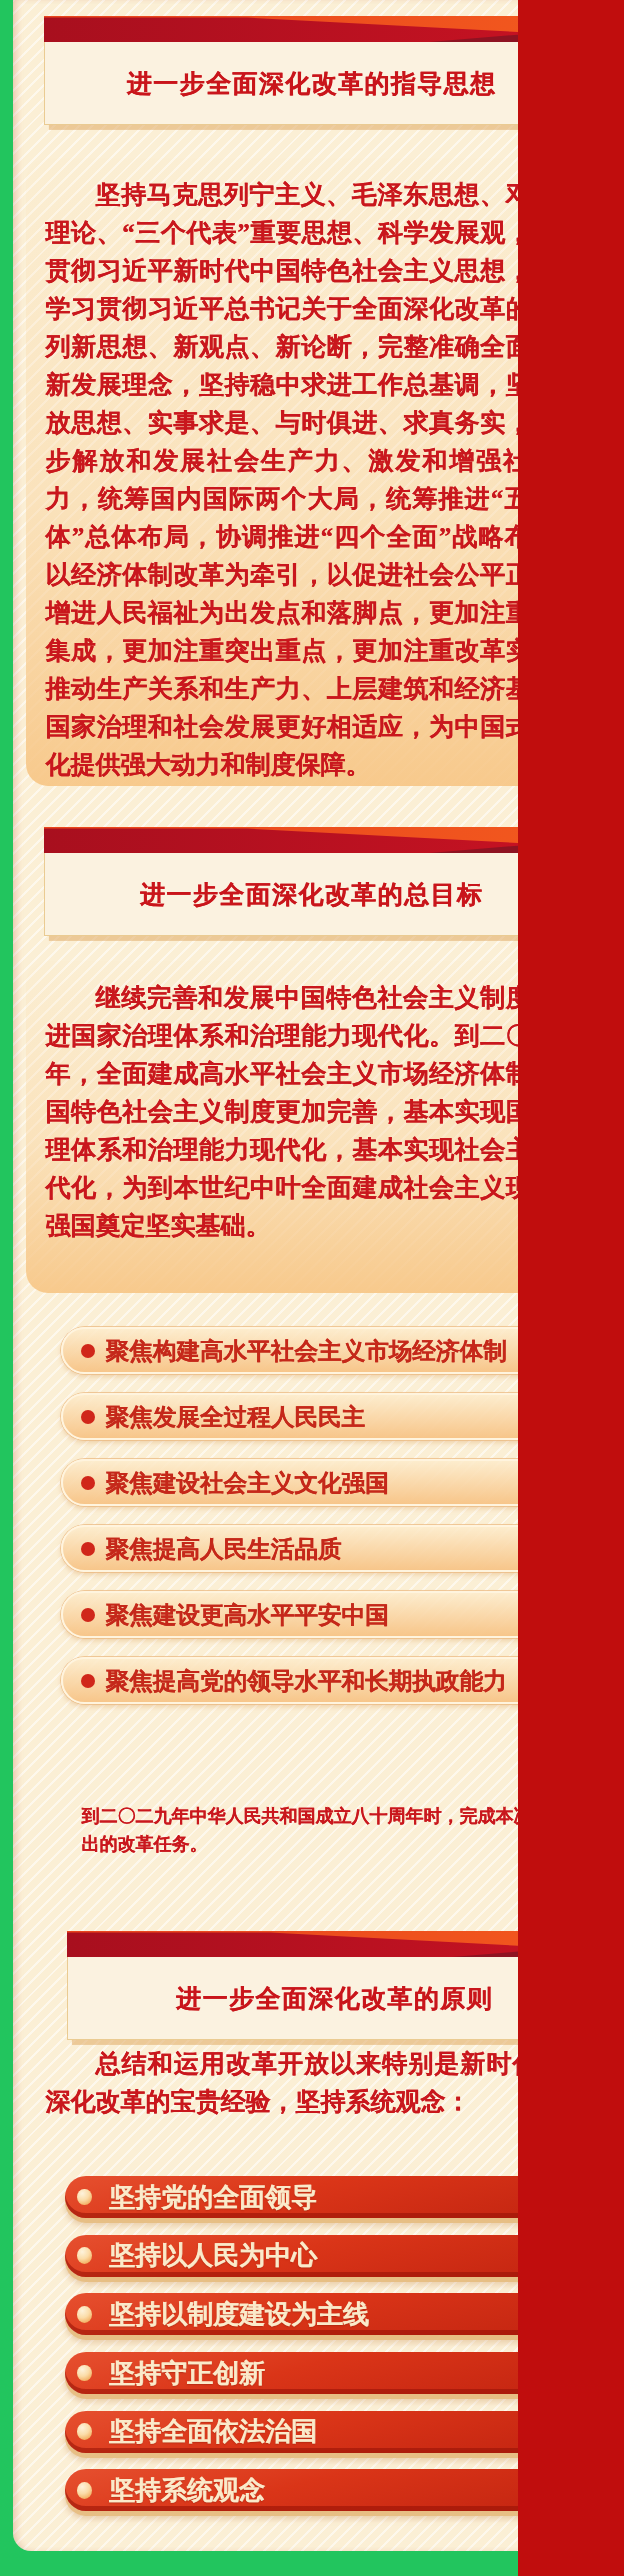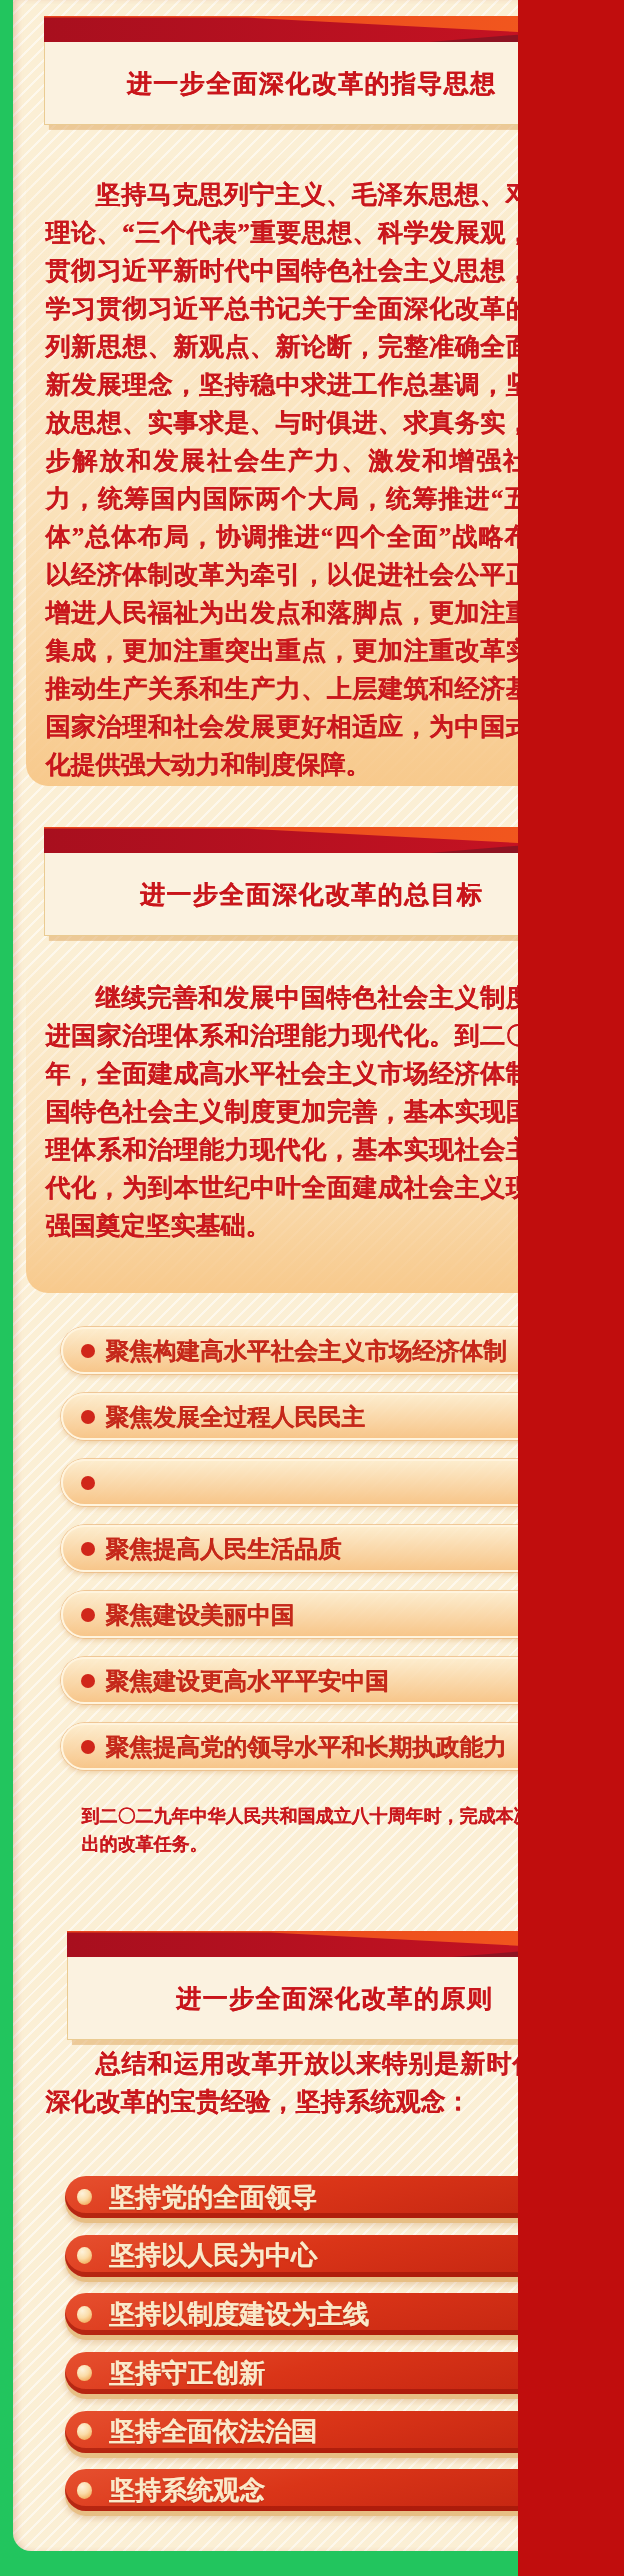--- a/index.html
+++ b/index.html
@@ -149,28 +149,25 @@
       <div class="goal-pill">
         <span class="goal-dot"></span>
         <span class="goal-text">聚焦构建高水平社会主义市场经济体制</span>
       </div>
       <div class="goal-pill">
         <span class="goal-dot"></span>
         <span class="goal-text">聚焦发展全过程人民民主</span>
       </div>
       <div class="goal-pill">
         <span class="goal-dot"></span>
+        <span class="goal-text">聚焦建设社会主义文化强国</span>
       </div>
       <div class="goal-pill">
         <span class="goal-dot"></span>
         <span class="goal-text">聚焦提高人民生活品质</span>
-      </div>
-      <div class="goal-pill">
-        <span class="goal-dot"></span>
-        <span class="goal-text">聚焦建设美丽中国</span>
       </div>
       <div class="goal-pill">
         <span class="goal-dot"></span>
         <span class="goal-text">聚焦建设更高水平平安中国</span>
       </div>
       <div class="goal-pill">
         <span class="goal-dot"></span>
         <span class="goal-text">聚焦提高党的领导水平和长期执政能力</span>
       </div>
     </div>

